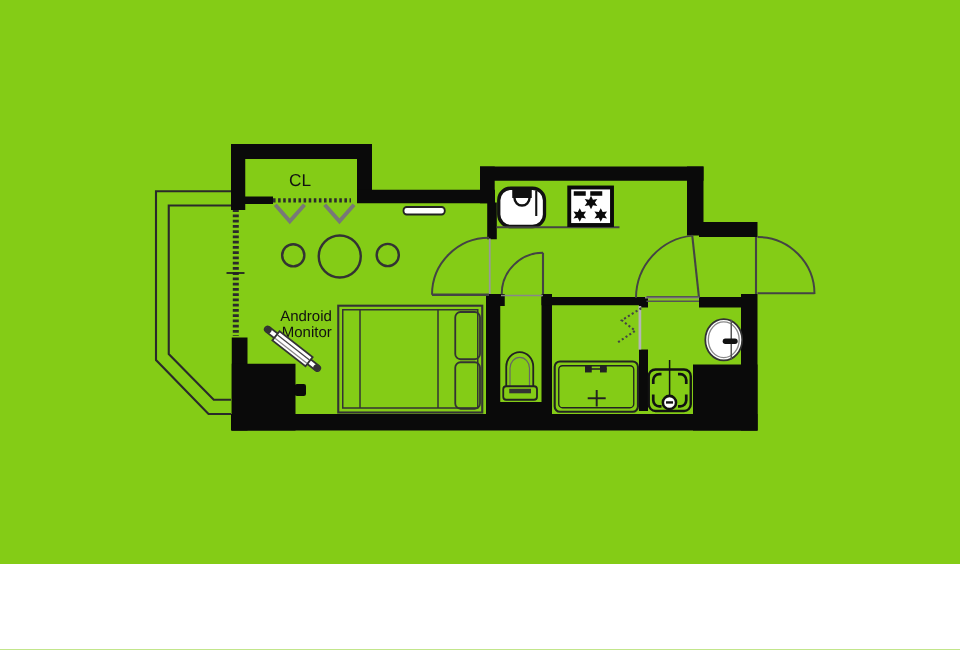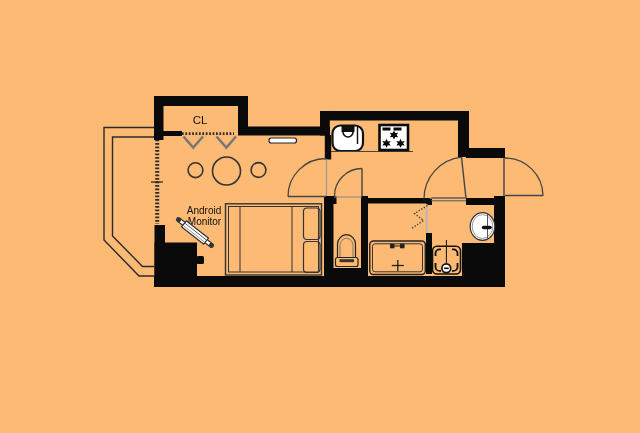--- a/index.html
+++ b/index.html
@@ -1,16 +1,16 @@
 <!DOCTYPE html>
 <html><head>
 <meta charset="utf-8">
 <style>
   html,body{margin:0;padding:0;background:#fff;}
-  #c{width:640px;height:433px;position:relative;background:#fdba74;overflow:hidden;}
+  #c{width:640px;height:376px;position:relative;background:#84cc16;overflow:hidden;}
   svg{position:absolute;top:0;left:0;}
   text{font-family:"Liberation Sans",sans-serif;}
 </style>
 </head>
 <body>
 <div id="c">
 <svg width="640" height="433" viewBox="0 0 640 433">
 <g fill="none" stroke="none">
 
 <g stroke="#2a2a2a" stroke-width="1.4" fill="none">

